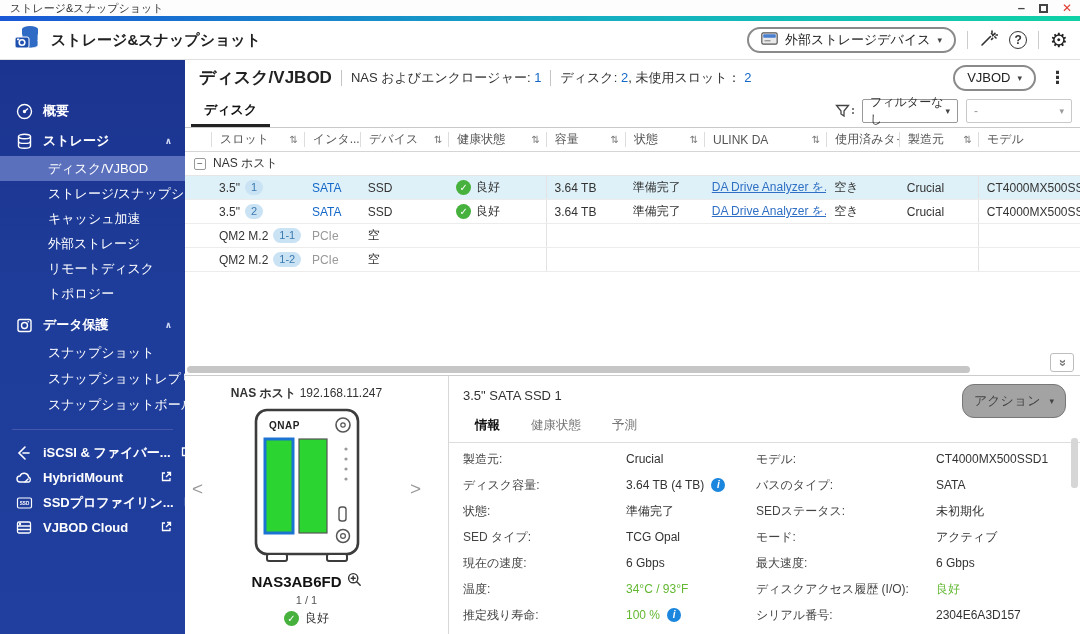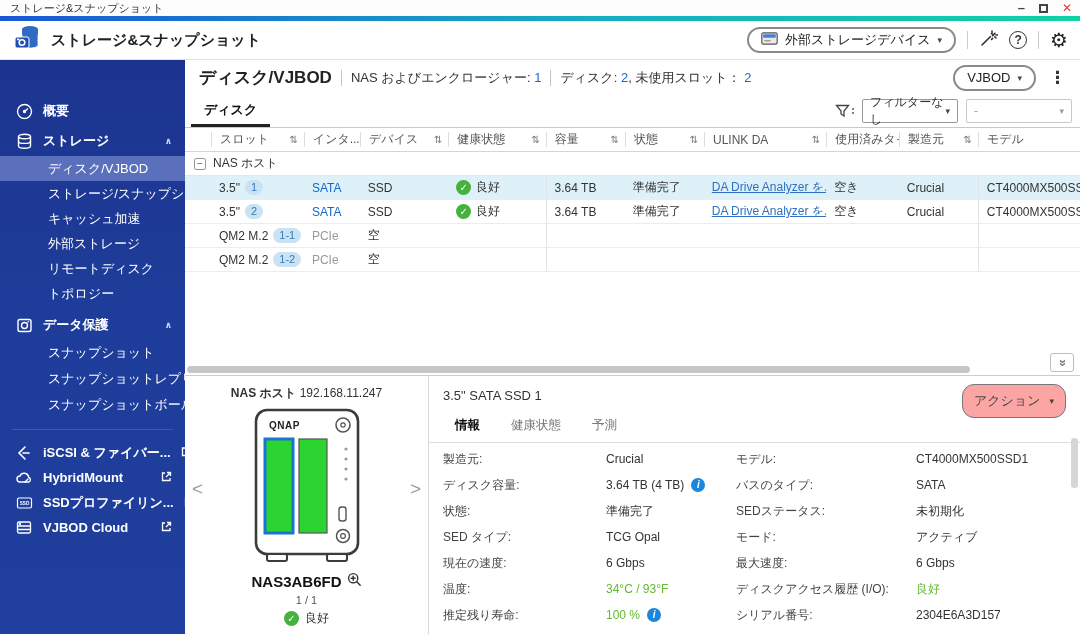--- a/index.html
+++ b/index.html
@@ -85,35 +85,35 @@
   .check-icon { width:15px; height:15px; background:var(--success_green,#46b13c); border-radius:50%; color:#fff; font-size:10px; line-height:15px; text-align:center; flex-shrink:0; }
   .ulink { color:#2f6fc4; text-decoration:underline; cursor:pointer; }
 
   
   .scroll-strip { height:22px; position:relative; }
   .hscroll-thumb { position:absolute; left:2px; bottom:2px; width:783px; height:7px; border-radius:4px; background:#c6c6c6; cursor:pointer; }
   .collapse-btn { position:absolute; right:6px; top:0px; width:24px; height:19px; border:1px solid #bdbdbd; border-radius:3px; background:#fff; display:flex; align-items:center; justify-content:center; cursor:pointer; }
   .collapse-btn span { display:inline-block; transform:rotate(-90deg); color:#777; font-size:13px; font-weight:bold; line-height:10px; }
 
   
-  .bottom-panel { height:259px; border-top:1px solid #ccc; display:flex; min-height:0; }
+  .bottom-panel { height:259px; border-top:1px solid #ccc; display:flex; min-height:0;gap:20px; }
   .enclosure-panel { width:243px; flex-shrink:0; position:relative; display:flex; flex-direction:column; align-items:center; padding-top:9px; }
   .enc-caption { font-size:12px; white-space:nowrap; }
   .enc-caption b { font-weight:bold; }
   .carousel-arrow { position:absolute; top:98px; font-size:19px; color:#999; font-weight:200; cursor:pointer; padding:4px; }
   .arrow-left { left:3px; } .arrow-right { right:3px; }
   .nas-svg { margin-top:5px; }
   .enc-name-row { display:flex; align-items:center; gap:5px; margin-top:3px; }
   .enc-name { font-size:15px; font-weight:bold; color:#111; }
   .enc-page { font-size:11px; color:#555; margin-top:3px; }
   .enc-health { display:flex; align-items:center; gap:6px; margin-top:4px; font-size:12px; color:#333; }
 
   .detail-panel { flex:1; border-left:1px solid #d8d8d8; position:relative; padding:12px 0 0 14px; min-width:0; }
   .detail-title { font-size:13px; color:#333; }
-  .action-btn { position:absolute; top:8px; right:14px; display:flex; align-items:center; gap:9px; border:1.5px solid #777; border-radius:12px; background:#fca5a5; height:23px; padding:16px 11px; font-size:13px; color:#444; cursor:pointer; font-family:inherit; }
+  .action-btn { position:absolute; top:8px; right:14px; display:flex; align-items:center; gap:9px; border:1.5px solid #777; border-radius:12px; background:#a3a3a3; height:23px; padding:16px 11px; font-size:13px; color:#444; cursor:pointer; font-family:inherit; }
   .detail-tabs { display:flex; gap:31px; margin:14px 0 0 12px; font-size:12.5px; color:#777; padding-bottom:8px; }
   .detail-tabs .dtab.active { color:#111; font-weight:bold; }
   .detail-tabs-border { height:1px; background:#ddd; margin-left:-14px; }
   .info-grid { display:flex; margin-top:3px; }
   .info-col { display:flex; flex-direction:column; }
   .col-a { width:293px; } .col-b { flex:1; }
   .info-row { height:26px; display:flex; align-items:center; font-size:12px; }
   .col-a .info-label { width:163px; color:#444; flex-shrink:0; }
   .col-b .info-label { width:180px; color:#444; flex-shrink:0; }
   .info-value { color:#333; display:flex; align-items:center; gap:7px; white-space:nowrap; }

